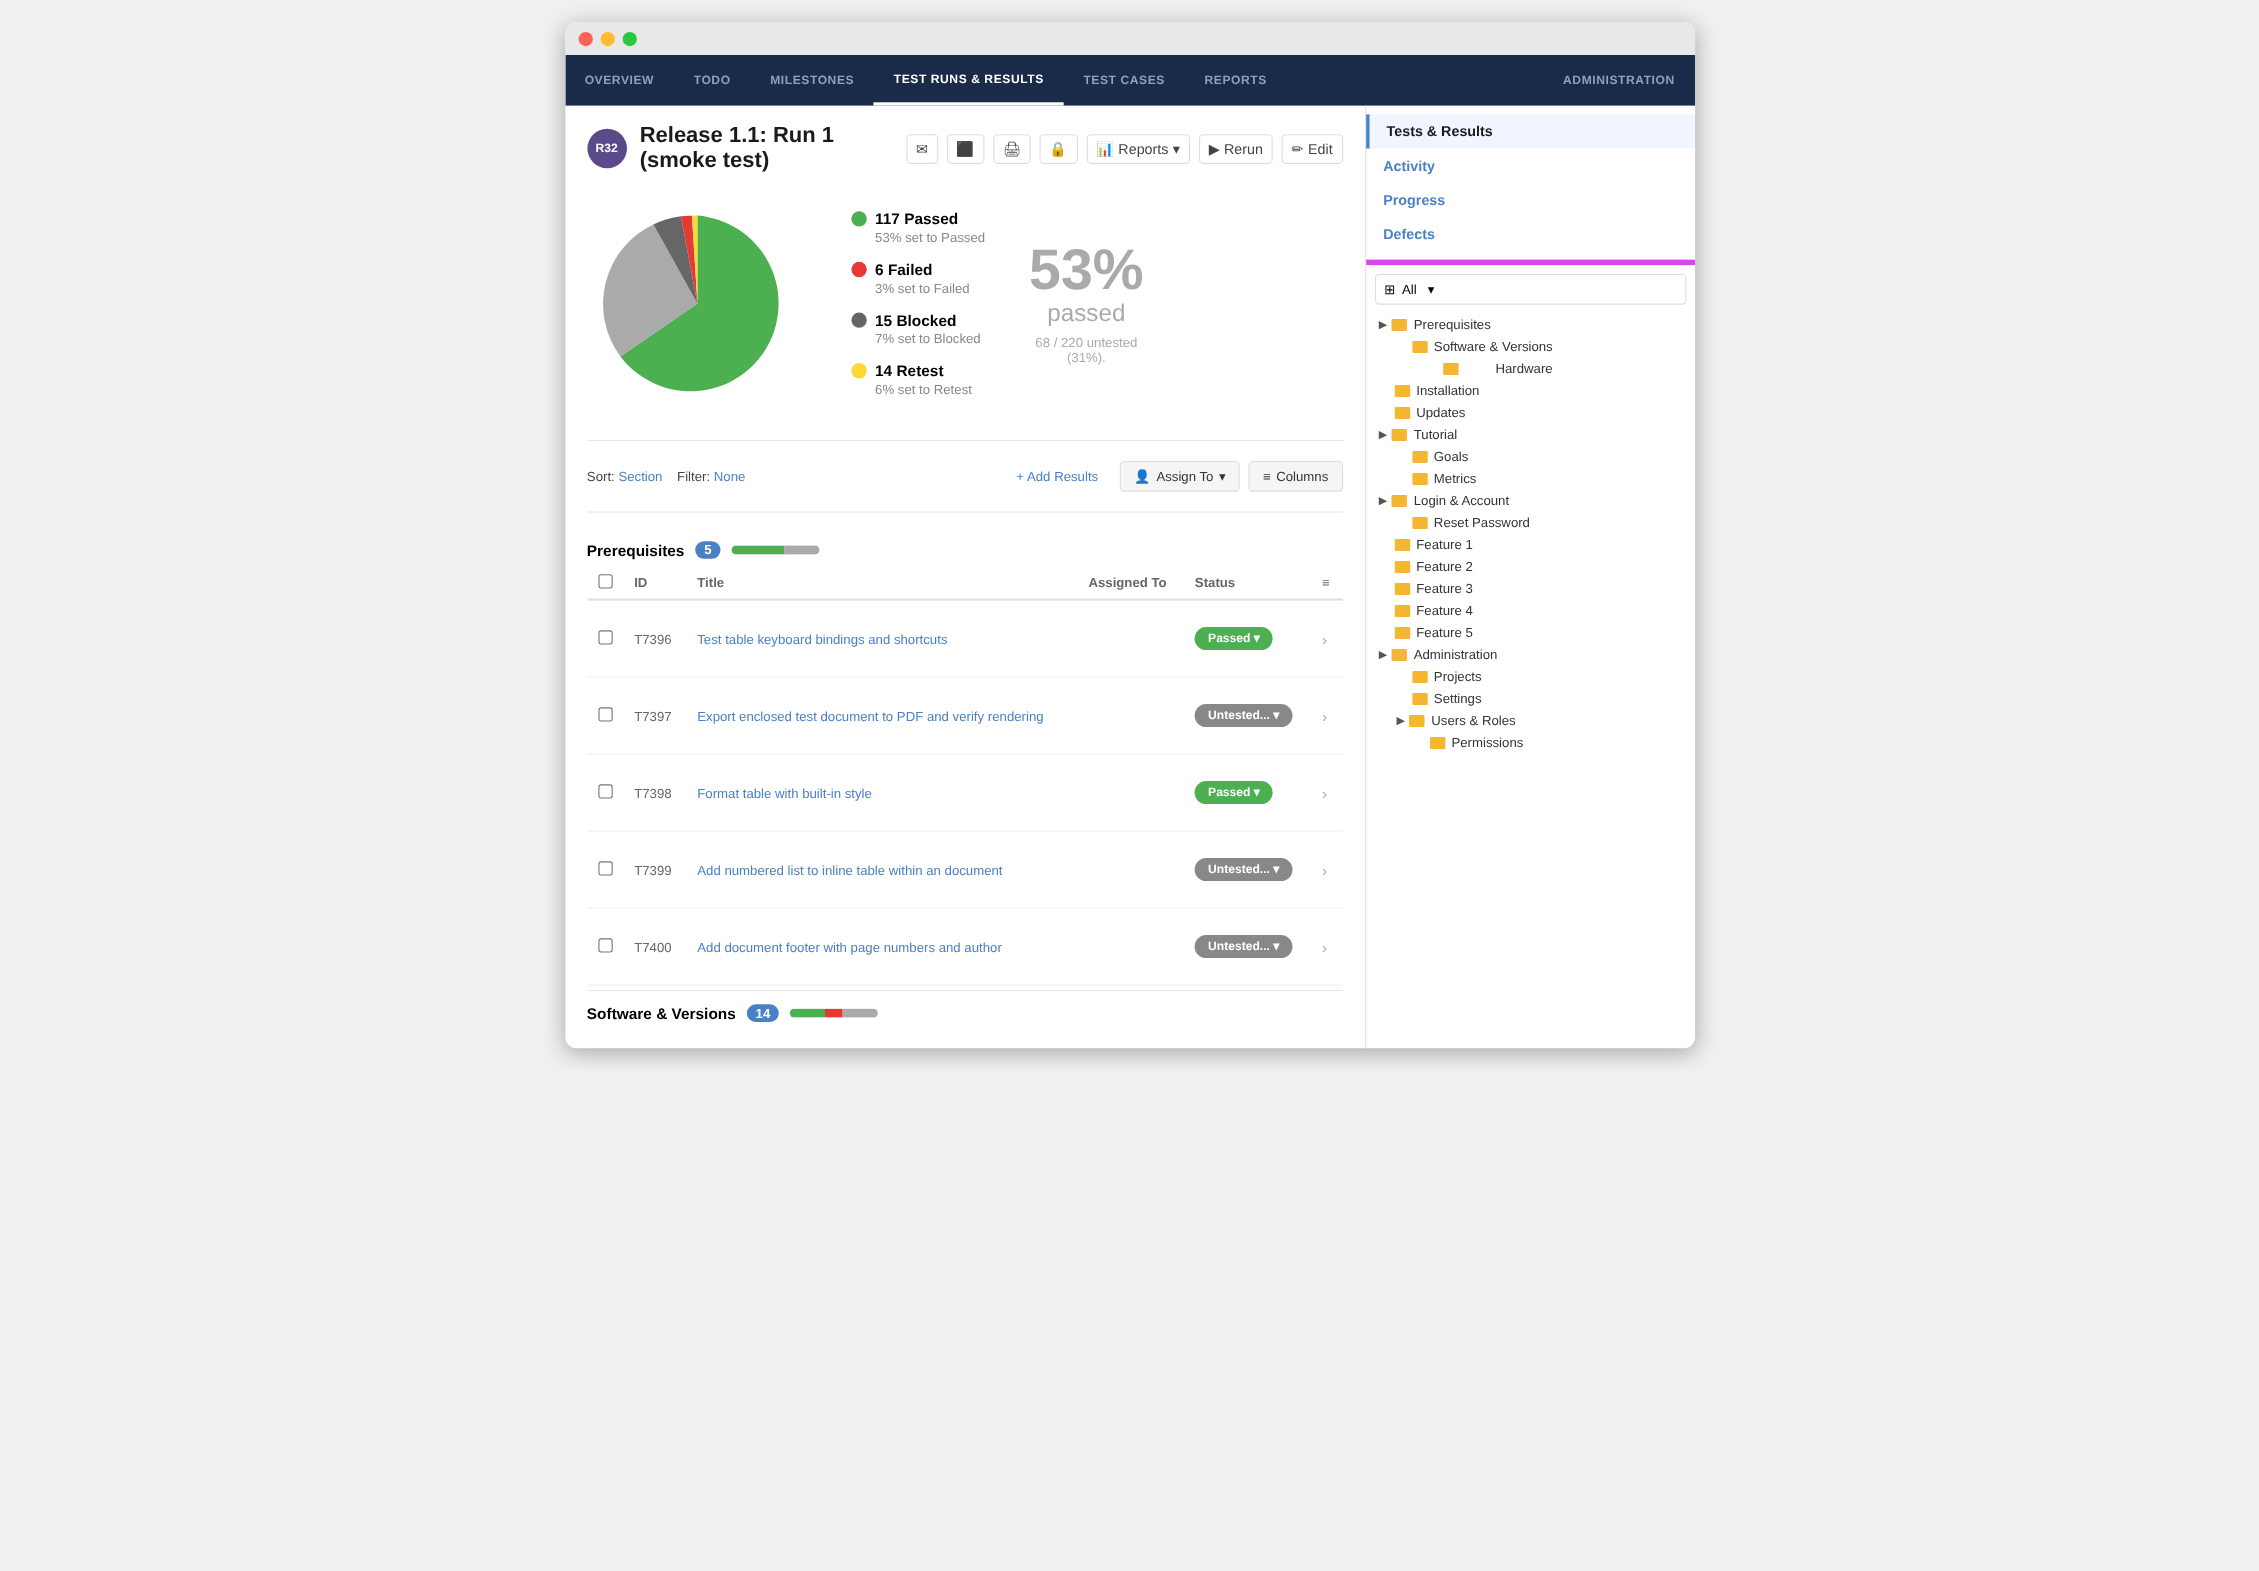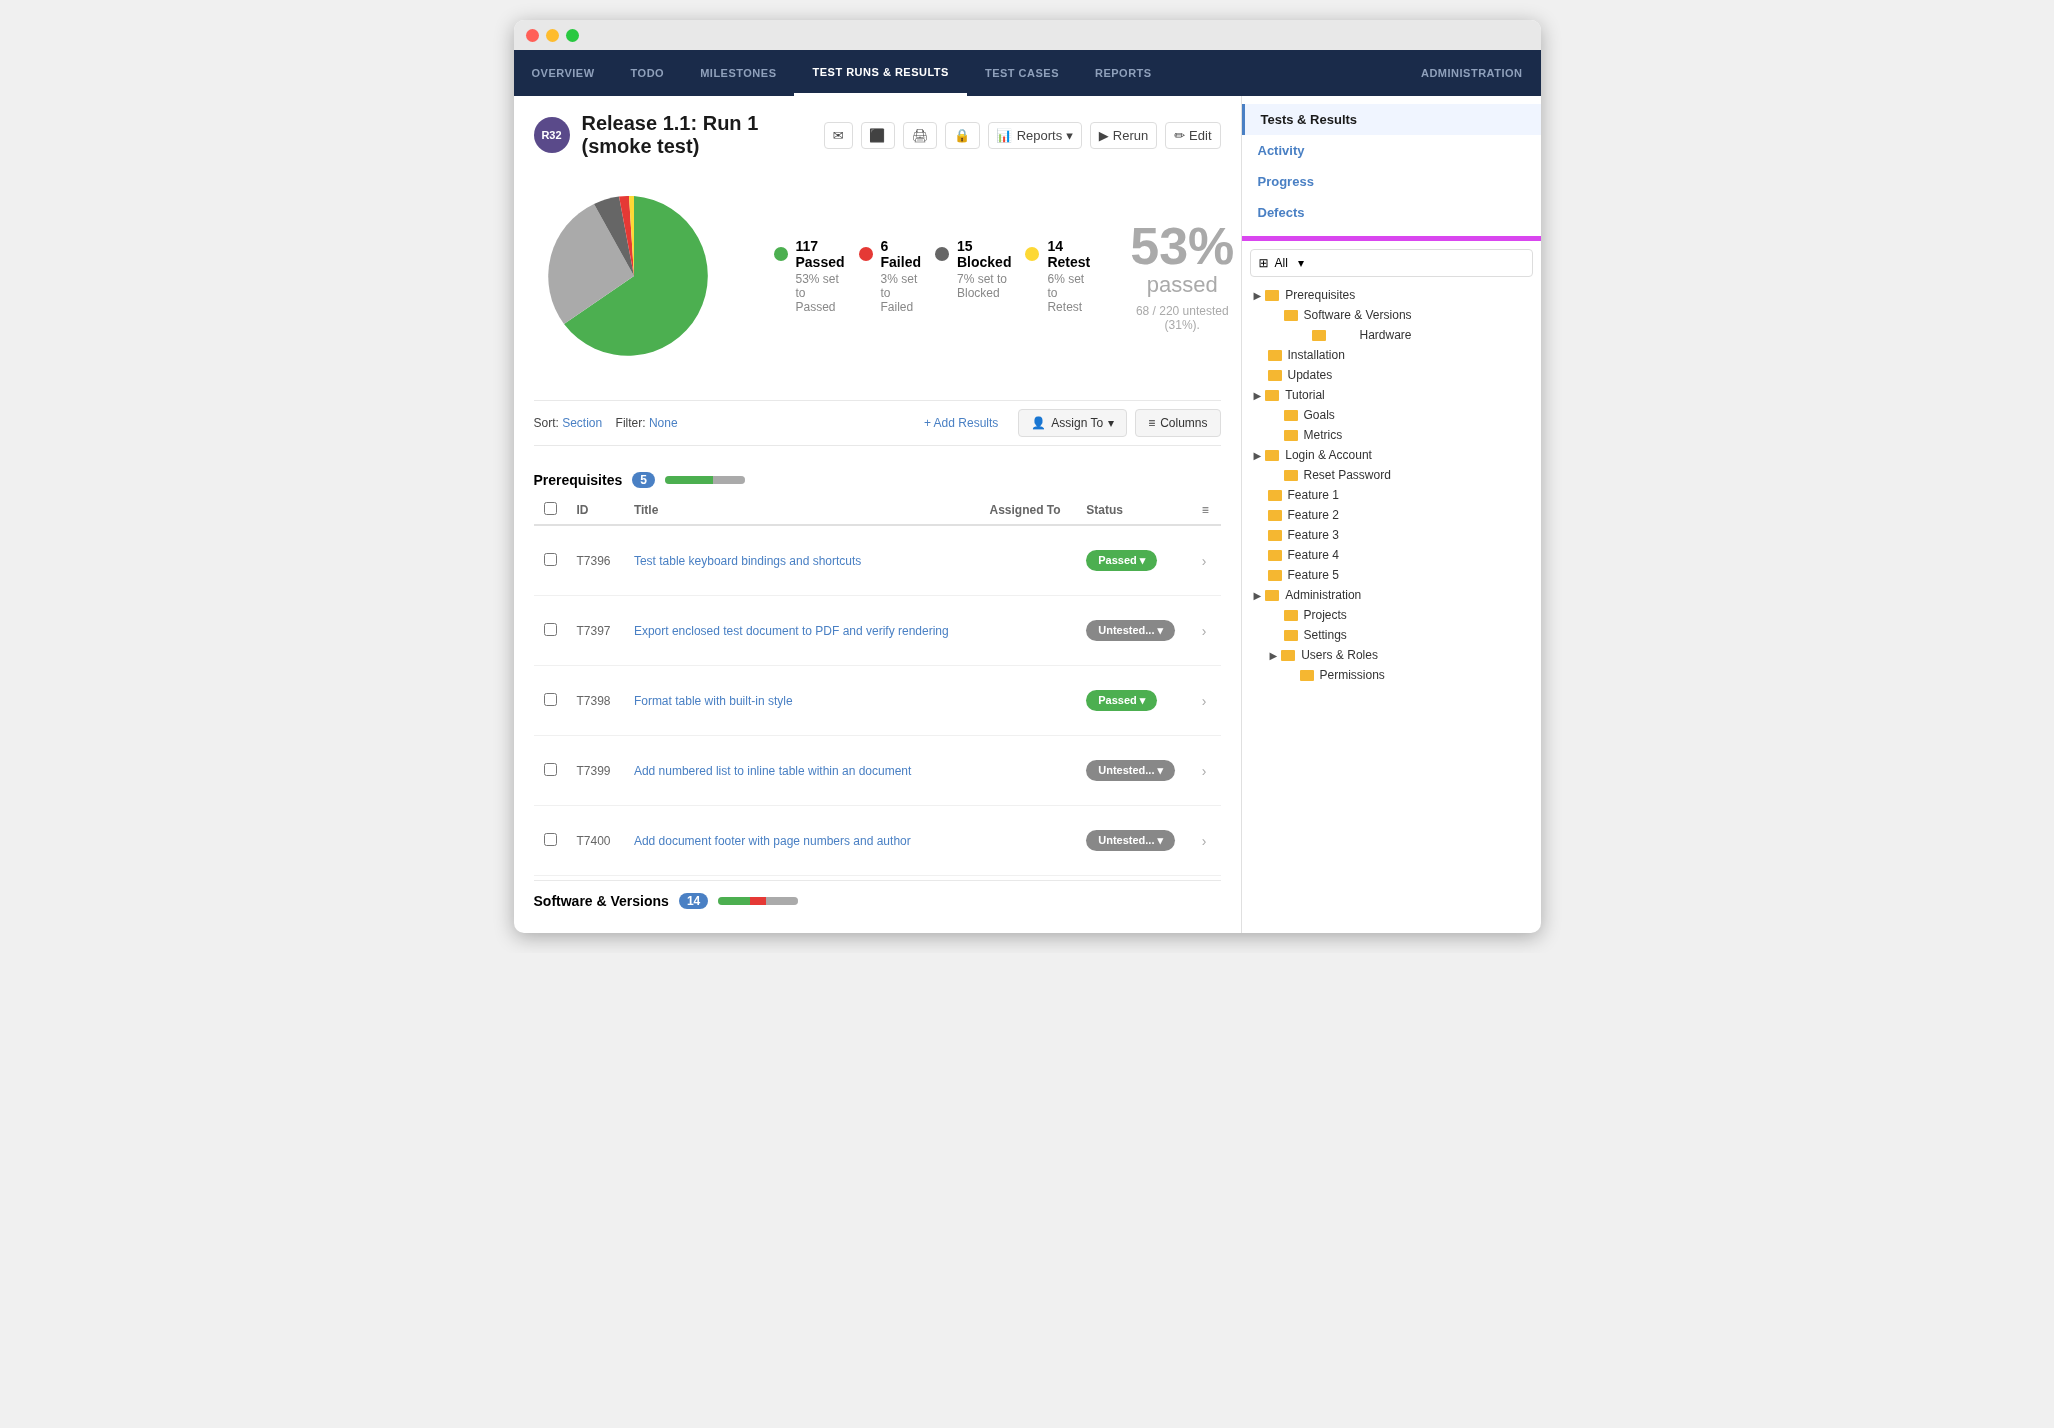--- a/index.html
+++ b/index.html
@@ -31,33 +31,33 @@
     .run-badge { background: #5a4a8a; color: #fff; font-size: 11px; font-weight: 700; border-radius: 50%; width: 36px; height: 36px; display: flex; align-items: center; justify-content: center; flex-shrink: 0; }
     .page-title { font-size: 20px; font-weight: 700; color: #1a1a1a; flex: 1; }
     .header-actions { display: flex; align-items: center; gap: 8px; }
     .icon-btn { background: none; border: 1px solid #ddd; border-radius: 4px; padding: 5px 8px; cursor: pointer; font-size: 13px; color: #444; display: flex; align-items: center; gap: 4px; }
 
     
     .stats-section { display: flex; align-items: center; gap: 40px; margin-bottom: 24px; padding: 10px 0; }
     .chart-container { width: 200px; height: 180px; flex-shrink: 0; }
 
     
-    .legend { display: flex; gap: 14px; }
+    .legend { display: flex; flex-direction: column; gap: 14px; }
     .legend-item { display: flex; flex-direction: column; gap: 2px; }
     .legend-label { display: flex; align-items: center; gap: 8px; font-weight: 700; font-size: 14px; }
     .legend-dot { width: 14px; height: 14px; border-radius: 50%; flex-shrink: 0; }
     .legend-sub { font-size: 12px; color: #888; margin-left: 22px; }
 
     .big-stat { text-align: center; }
     .big-percent { font-size: 52px; font-weight: 700; color: #aaa; line-height: 1; }
     .big-label { font-size: 22px; color: #aaa; }
     .big-sub { font-size: 12px; color: #aaa; margin-top: 6px; }
 
     
-    .toolbar { display: flex; align-items: center; gap: 8px; margin-bottom: 16px; padding: 8px 0; border-top: 1px solid #e8e8e8; border-bottom: 1px solid #e8e8e8; }
+    .toolbar { display: flex; align-items: center; gap: 8px; margin-bottom: 16px; padding: 18px 0; border-top: 1px solid #e8e8e8; border-bottom: 1px solid #e8e8e8; }
     .sort-filter { font-size: 12px; color: #444; }
     .sort-filter a { color: #4a80c4; text-decoration: none; }
     .spacer { flex: 1; }
     .toolbar-btn { background: #f5f5f5; border: 1px solid #ddd; border-radius: 4px; padding: 6px 12px; cursor: pointer; font-size: 12px; color: #333; display: flex; align-items: center; gap: 5px; }
     .toolbar-btn.primary { background: none; border: none; color: #4a80c4; font-size: 12px; }
 
     
     .section-header { display: flex; align-items: center; gap: 10px; padding: 10px 0 8px; font-weight: 700; font-size: 14px; }
     .section-badge { background: #4a80c4; color: #fff; border-radius: 10px; padding: 1px 8px; font-size: 12px; font-weight: 700; }
     .progress-bar-mini { width: 80px; height: 8px; background: #e0e0e0; border-radius: 4px; overflow: hidden; display: flex; }

